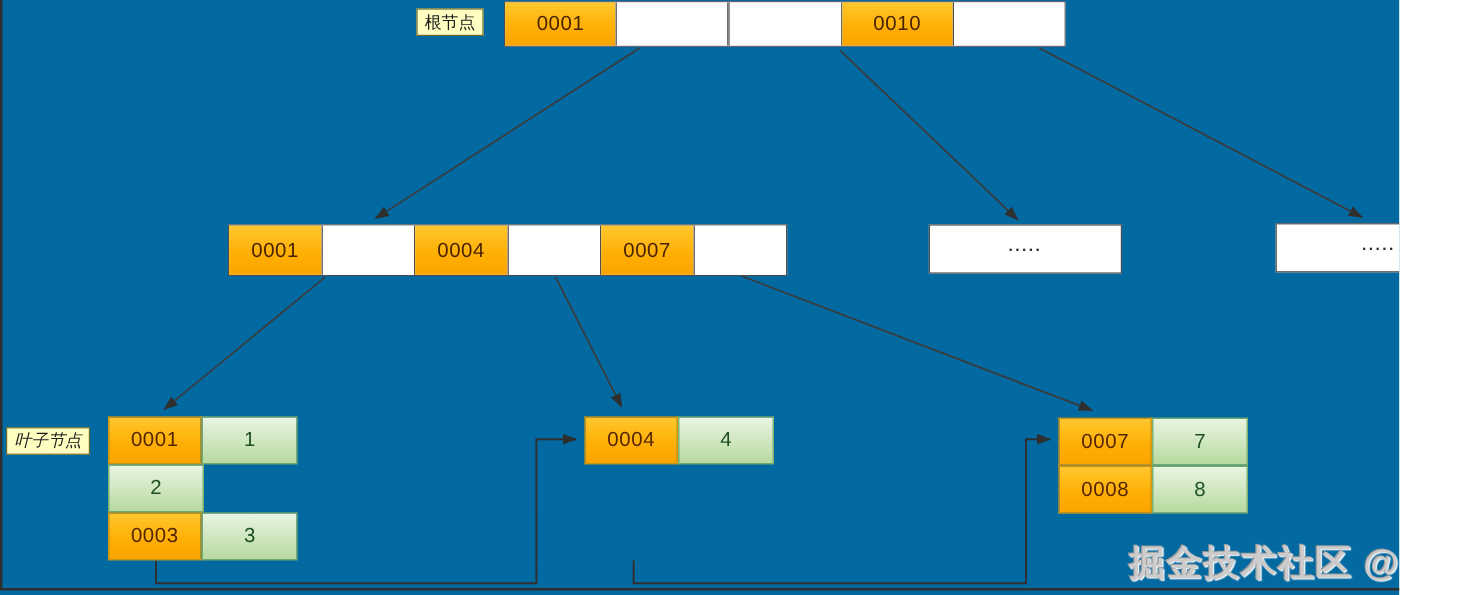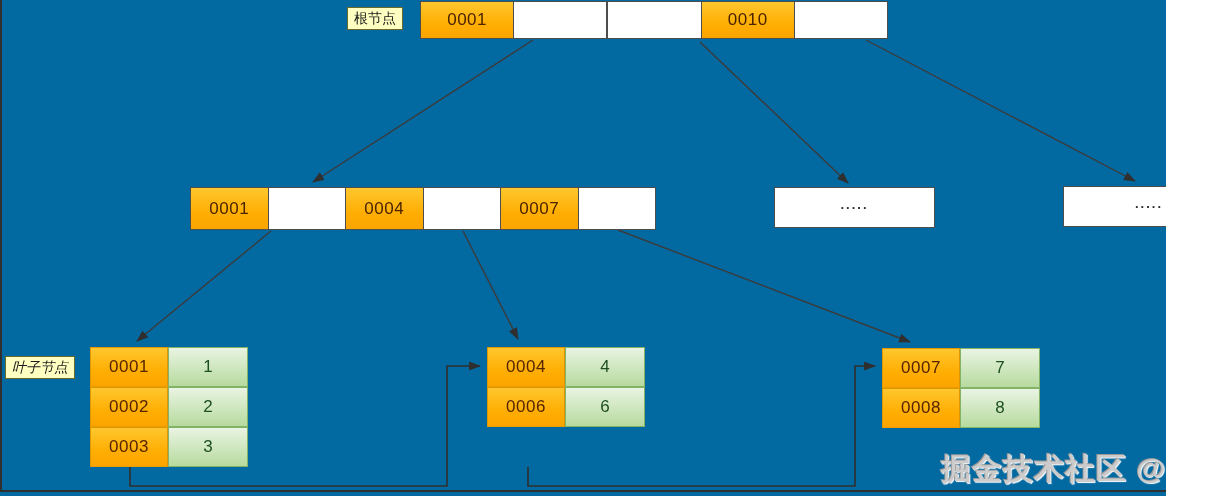--- a/index.html
+++ b/index.html
@@ -99,37 +99,32 @@
   </div>
 
   <div class="tag" style="left:5px;top:356px;font-style:italic;">叶子节点</div>
 
   <div class="leaf" style="left:90px;top:347px;">
     <div class="lrow">
       <div class="kcell">0001</div>
       <div class="vcell">1</div>
     </div>
     <div class="lrow">
-      <div class="kcell">0002</div>
       <div class="vcell">2</div>
     </div>
     <div class="lrow">
       <div class="kcell">0003</div>
       <div class="vcell">3</div>
     </div>
   </div>
 
   <div class="leaf" style="left:487px;top:347px;">
     <div class="lrow">
       <div class="kcell">0004</div>
       <div class="vcell">4</div>
-    </div>
-    <div class="lrow">
-      <div class="kcell">0006</div>
-      <div class="vcell">6</div>
     </div>
   </div>
 
   <div class="leaf" style="left:882px;top:348px;">
     <div class="lrow">
       <div class="kcell">0007</div>
       <div class="vcell">7</div>
     </div>
     <div class="lrow">
       <div class="kcell">0008</div>

